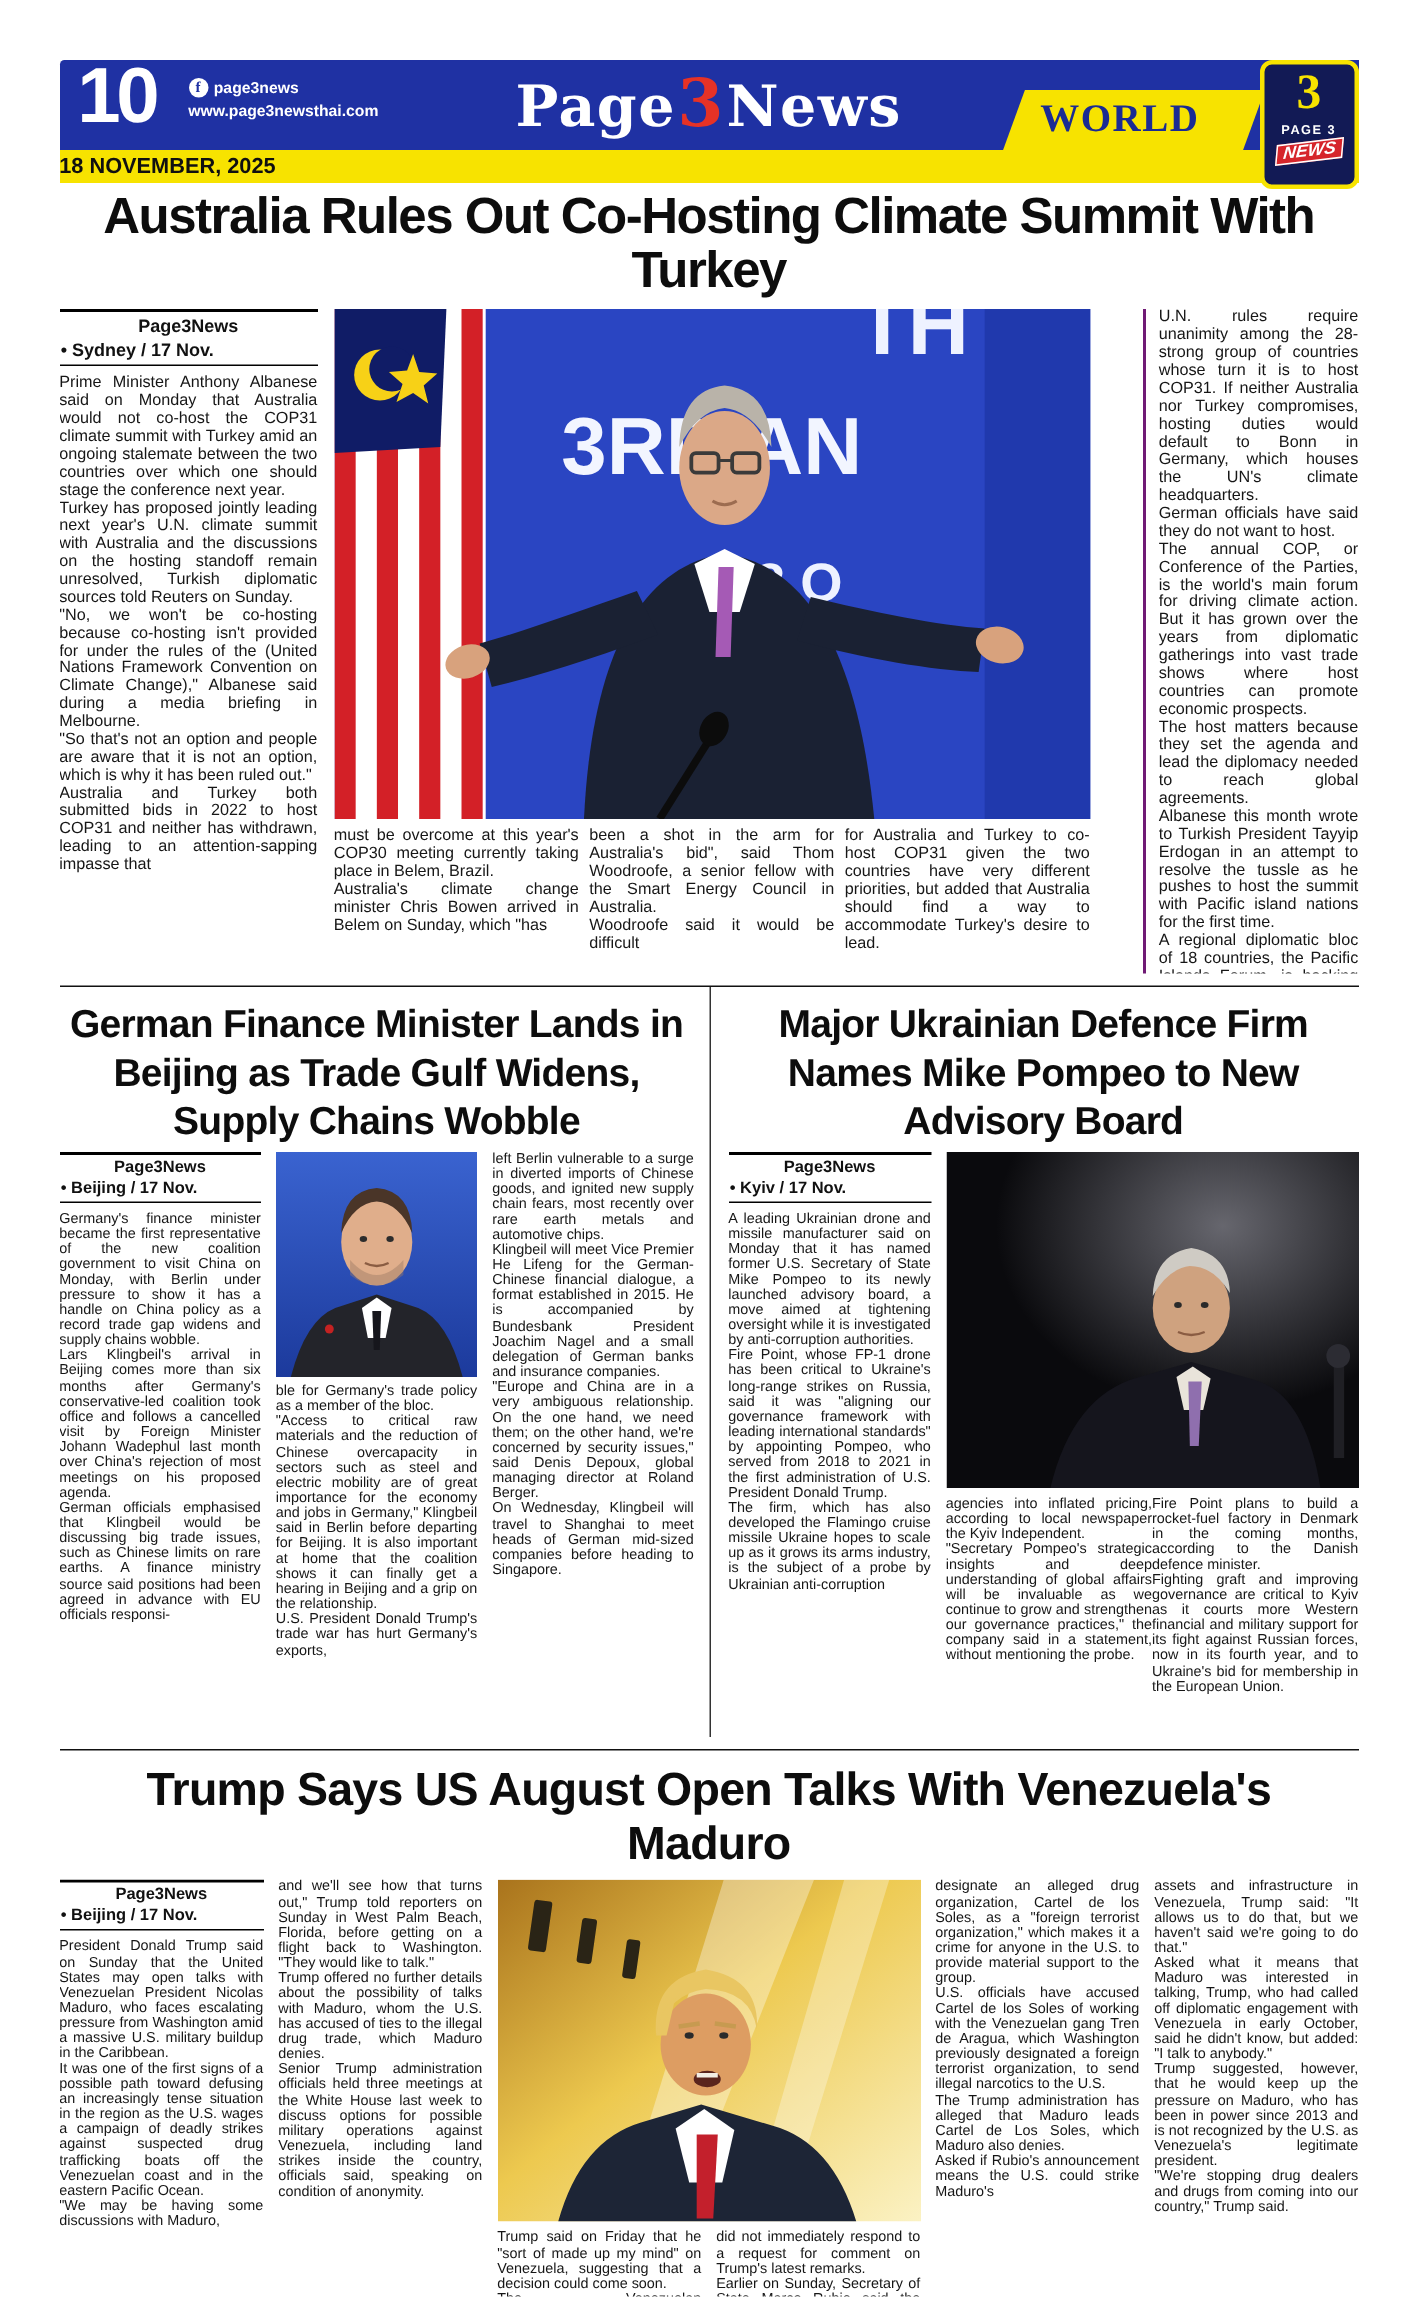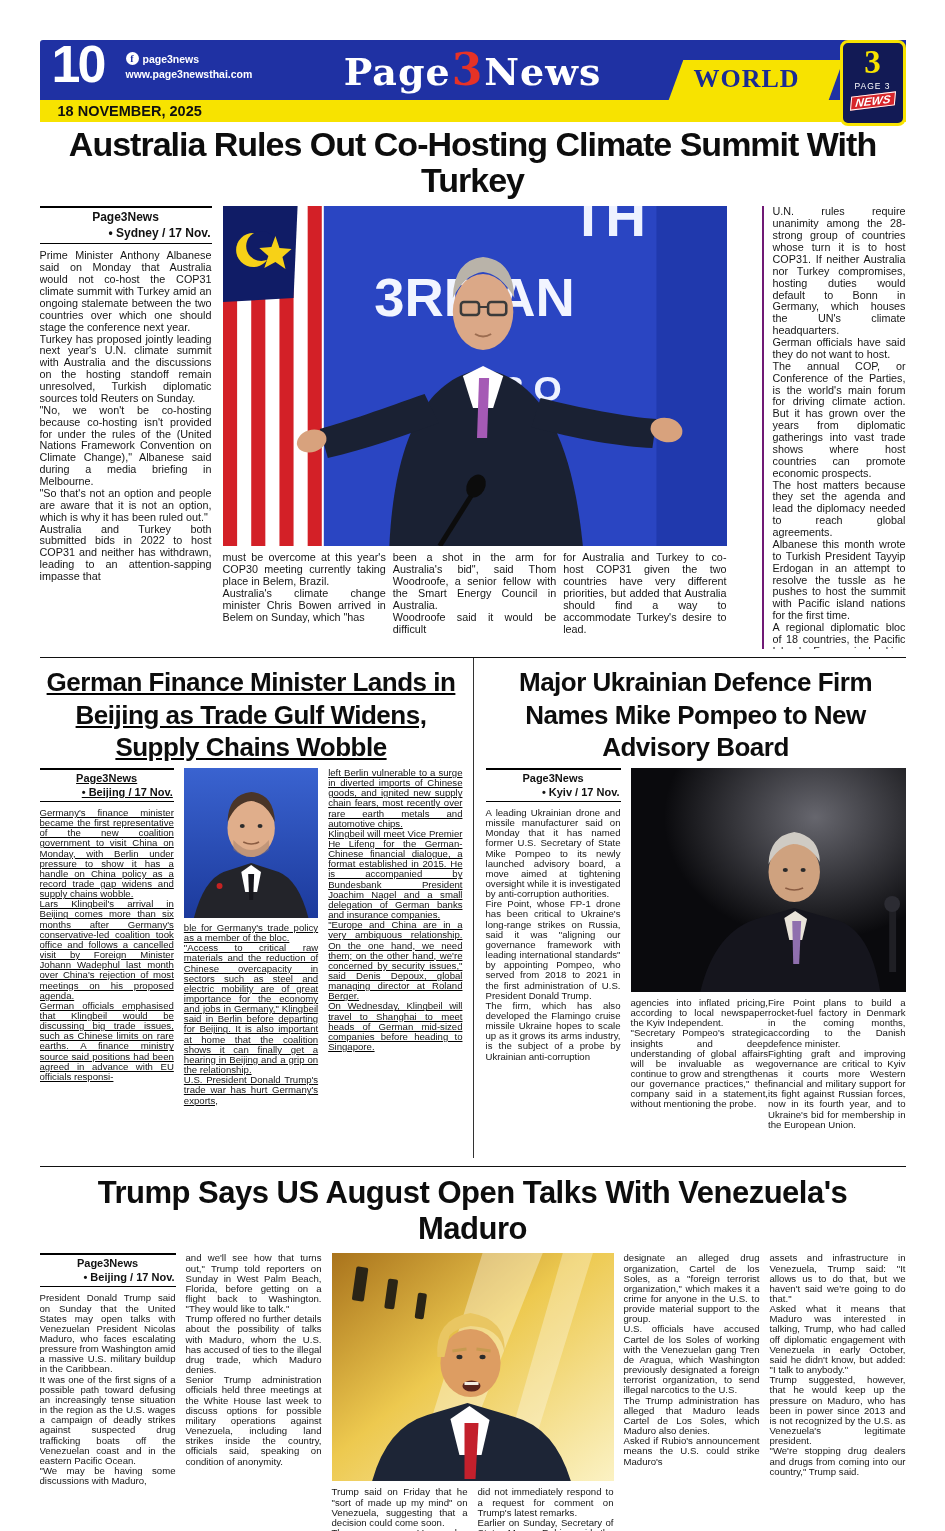--- a/index.html
+++ b/index.html
@@ -18,51 +18,51 @@
   .site{margin-top:3px;}
   .masthead{position:absolute;left:0;right:0;top:4px;text-align:center;color:#fff;
     font-family:"DejaVu Serif",serif;font-weight:bold;font-size:38px;letter-spacing:1px;}
   .masthead .m3{color:#e63226;font-size:44px;padding:0 1px;}
   .world-wrap{position:absolute;right:70px;top:20px;width:160px;height:40px;background:#f7e300;transform:skewX(-20deg);}
   .world-txt{position:absolute;right:84px;top:24px;width:150px;text-align:center;
     font-family:"Liberation Serif",serif;font-weight:bold;font-size:26px;color:#1a2b93;letter-spacing:1px;}
   .logo-box{position:absolute;right:0;top:0;width:60px;height:80px;background:#121a55;border:3px solid #f7e300;
     border-radius:8px;z-index:6;text-align:center;}
   .logo-3{color:#f7e300;font-size:33px;font-weight:bold;font-family:"Liberation Serif",serif;line-height:1;margin-top:3px;}
-  .logo-p3{color:#fff;font-size:8.5px;font-weight:normal;letter-spacing:1px;margin-top:2px;}
+  .logo-p3{color:#fff;font-size:8.5px;font-weight:bold;letter-spacing:1px;margin-top:2px;}
   .logo-news{margin:3px auto 0;width:42px;background:#d6252b;color:#fff;font-style:italic;font-weight:bold;
     font-size:11.5px;transform:skewX(-12deg) rotate(-7deg);border:1px solid #fff;}
-  .date{font-weight:bold;font-size:14.5px;color:#101010;padding-left:18px;}
+  .date{font-weight:bold;font-size:14.5px;color:#101010;}
 
   
   h1,h2{font-family:"Liberation Sans",sans-serif;color:#0d0d0d;}
   h1{font-size:34px;font-weight:bold;letter-spacing:-1px;text-align:center;margin:5px 0 8px;line-height:1.05;}
   .h2g{font-size:26px;font-weight:bold;letter-spacing:-0.5px;text-align:center;line-height:1.25;margin:8px 0 4px;}
   .h2t{font-size:31px;font-weight:bold;letter-spacing:-0.5px;text-align:center;margin:8px 0 6px;}
 
   
   .byline{border-top:2.5px solid #000;border-bottom:1.5px solid #000;padding:2px 1px 3px;margin-bottom:6px;
     font-weight:bold;font-size:12px;color:#111;}
   .byline.small{font-size:11px;}
   .byline .src{text-align:center;}
-  .byline .loc{text-align:right;margin-top:2px;}
+  .byline .loc{text-align:left;margin-top:2px;}
   .body{text-align:justify;white-space:pre-line;color:#161616;}
   .body-lg{font-size:10.8px;line-height:1.1;}
   .body-sm{font-size:9.6px;line-height:1.06;}
 
   
   .row1{display:grid;grid-template-columns:172px 1fr 168px;column-gap:11px;height:443px;overflow:hidden;margin-top:2px;}
   .right-col{border-left:2px solid #701a75;padding-left:9px;margin-left:24px;}
   .photo1{width:100%;height:340px;display:block;}
   .subcols{display:grid;grid-template-columns:repeat(3,1fr);column-gap:7px;margin-top:6px;}
 
   .section-rule{border:none;border-top:1.5px solid #111;margin:8px 0 0;}
 
   .row2{display:grid;grid-template-columns:1fr 1fr;height:500px;overflow:hidden;}
-  .half-l{padding-right:10px;text-decoration:underline;}
+  .half-l{padding-right:10px;}
   .half-r{border-left:1.5px solid #333;padding-left:12px;}
   .g-cols{display:grid;grid-template-columns:repeat(3,1fr);column-gap:10px;}
   .photo2{width:100%;height:150px;display:block;margin-bottom:5px;}
   .p-grid{display:grid;grid-template-columns:135px 1fr;column-gap:10px;}
   .photo3{width:100%;height:224px;display:block;}
   .p-sub{display:grid;grid-template-columns:1fr 1fr;column-gap:0;margin-top:6px;}
 
   .row3{display:grid;grid-template-columns:repeat(6,1fr);column-gap:10px;height:373px;overflow:hidden;}
   .t-photo-wrap{grid-column:3 / 5;}
   .photo4{width:100%;height:228px;display:block;}

